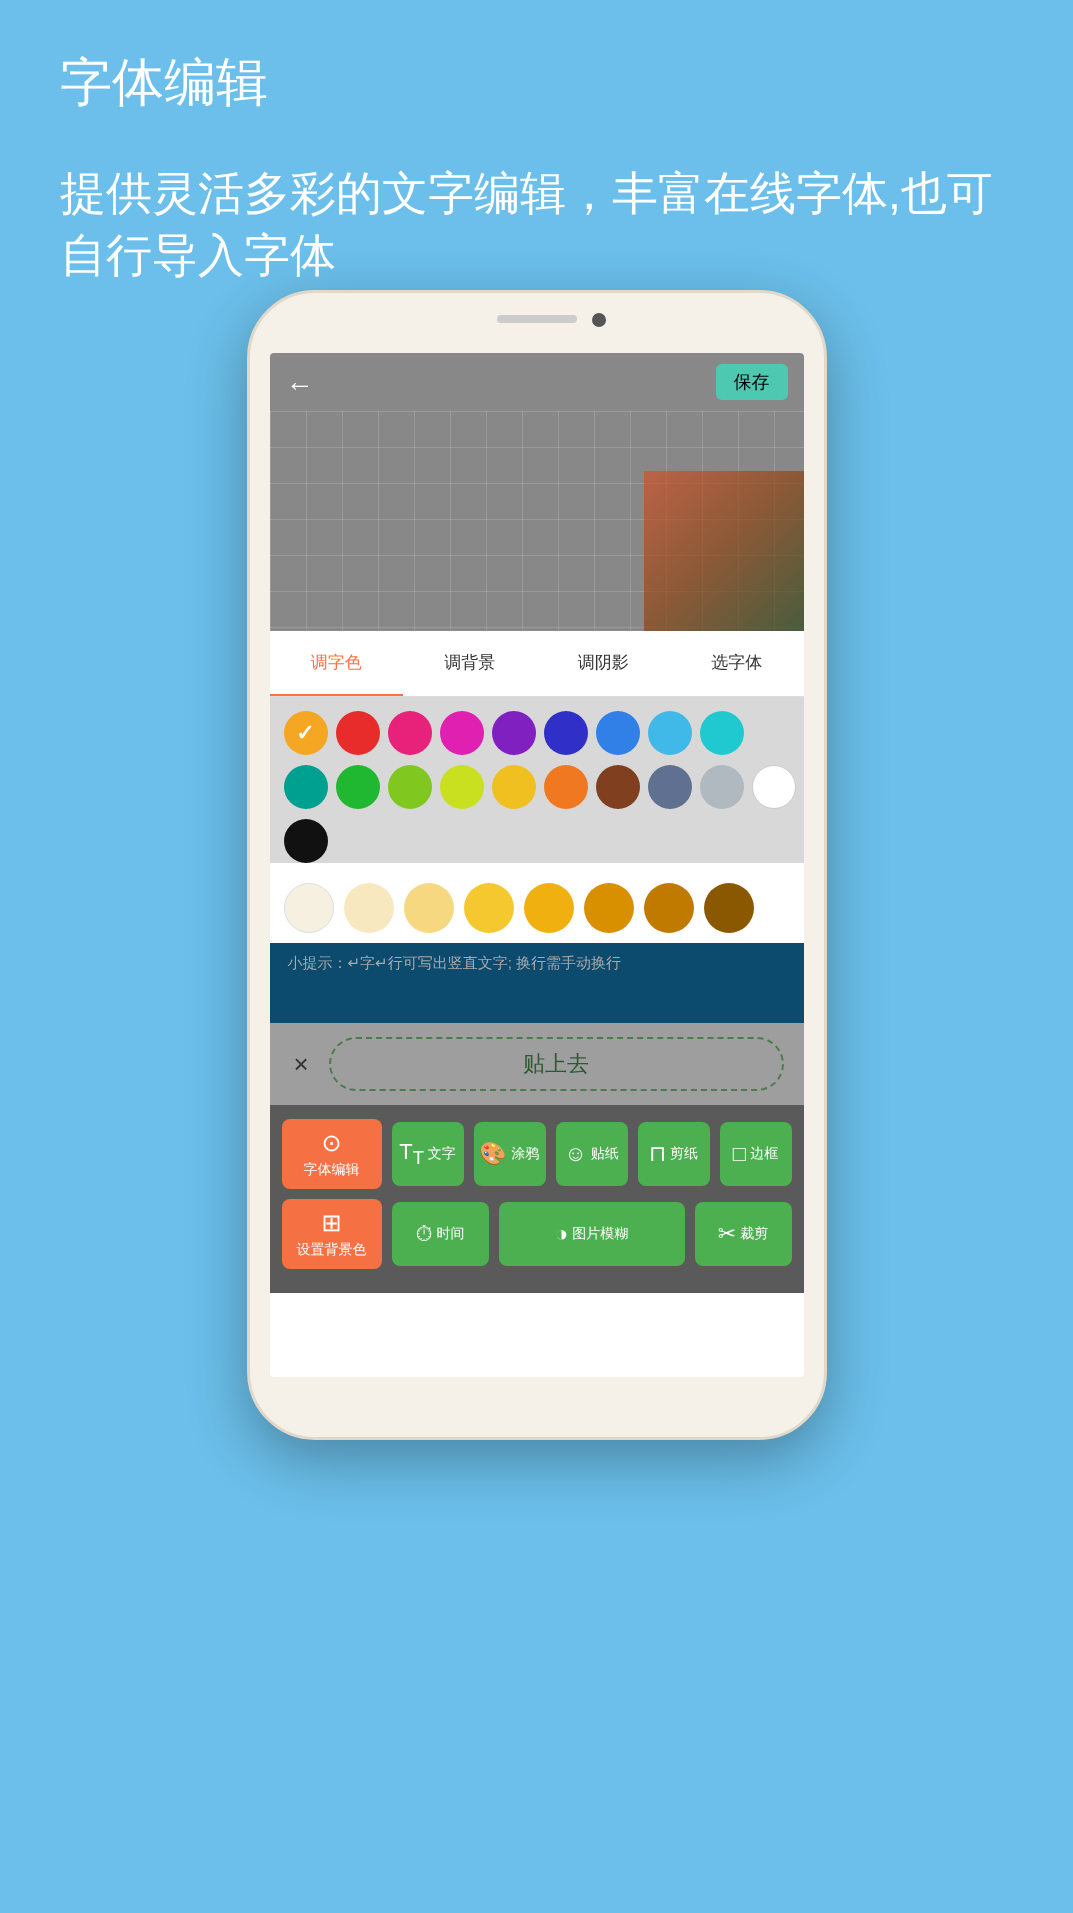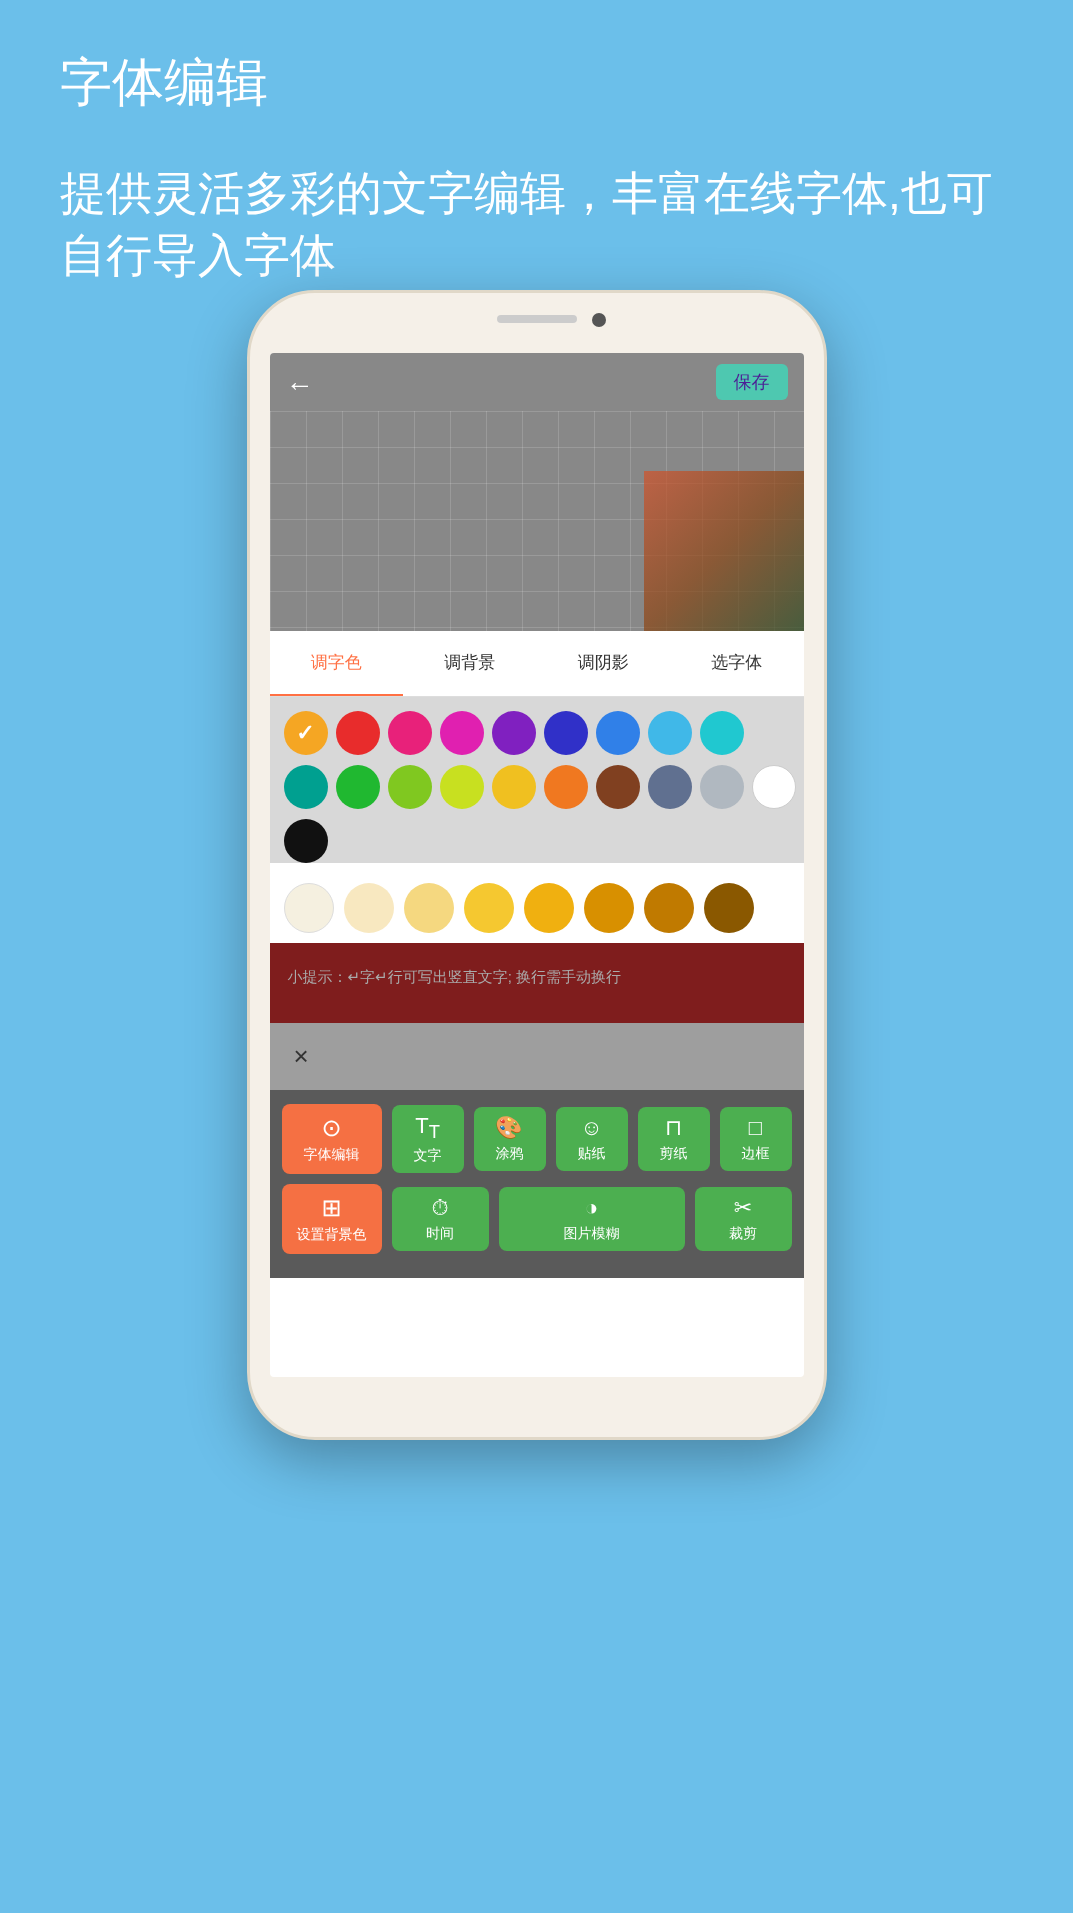--- a/index.html
+++ b/index.html
@@ -91,21 +91,21 @@
       justify-content: space-between;
       padding: 0 16px;
     }
     .back-arrow {
       color: white;
       font-size: 28px;
       cursor: pointer;
     }
     .save-btn {
       background: #4ec8b0;
-      color: #4c1d95;
+      color: #000000;
       border: none;
       border-radius: 6px;
       padding: 6px 18px;
       font-size: 18px;
       cursor: pointer;
     }
 
     
     .grid-canvas {
       width: 100%;
@@ -189,22 +189,22 @@
     .yellow-circle {
       width: 50px;
       height: 50px;
       border-radius: 50%;
       cursor: pointer;
       flex-shrink: 0;
     }
 
     
     .hint-area {
-      background: #7f1d1d;
-      padding: 22px 18px;
+      background: #0c4a6e;
+      padding: 8px 18px;
       min-height: 80px;
     }
     .hint-text {
       color: #aaa;
       font-size: 15px;
       line-height: 1.6;
     }
 
     
     .action-bar {
@@ -268,21 +268,21 @@
       background: #4caf50;
       border-radius: 8px;
       color: white;
       font-size: 14px;
       text-align: center;
       padding: 8px 4px;
       cursor: pointer;
       flex: 1;
       min-height: 64px;
       display: flex;
-      flex-direction: column;
+      flex-direction: row;
       align-items: center;
       justify-content: center;
       gap: 4px;
     }
     .toolbar-btn-green .icon-sym {
       font-size: 22px;
     }
 
     
     .autumn-overlay {
@@ -368,20 +368,21 @@
       <div class="yellow-circle" style="background:#8a5800;"></div>
     </div>
 
     <div class="hint-area">
       <div class="hint-text">小提示：↵字↵行可写出竖直文字;
 换行需手动换行</div>
     </div>
 
     <div class="action-bar">
       <button class="close-btn">×</button>
+      <button class="paste-btn">贴上去</button>
     </div>
 
     <div class="bottom-toolbar">
 
       <div class="toolbar-row">
         <div class="toolbar-btn-orange">
           <span class="icon-sym">⊙</span>
           <span>字体编辑</span>
         </div>
         <div class="toolbar-btn-green">

